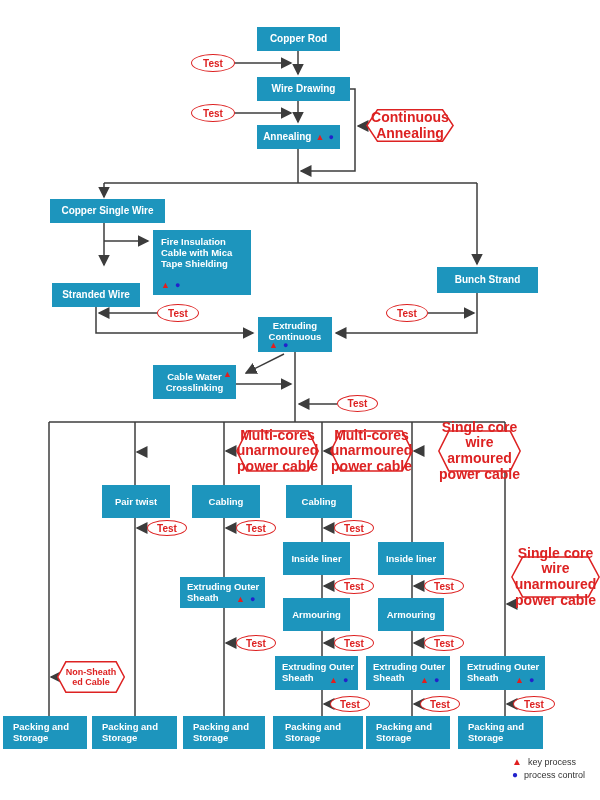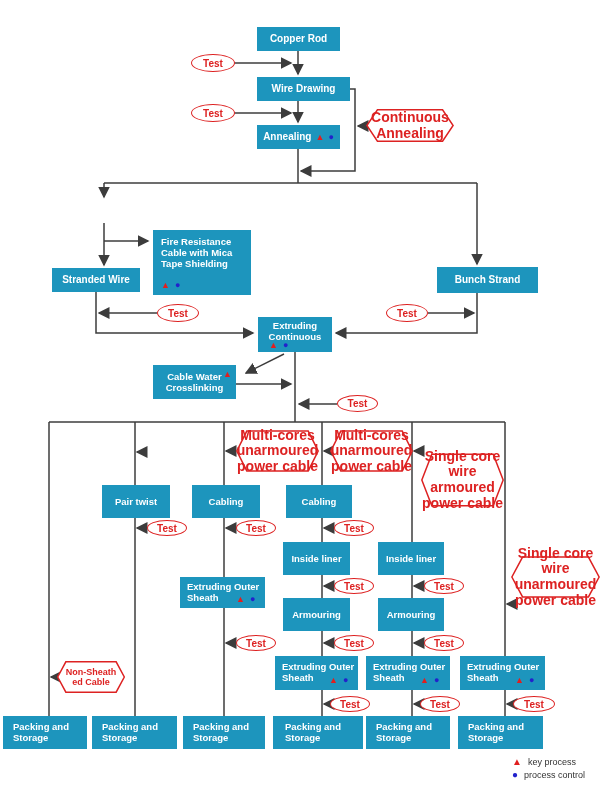--- a/index.html
+++ b/index.html
@@ -112,30 +112,33 @@
     <span class="mk-c">●</span>
   </div>
   <div class="hex" style="left:366px;top:109px;width:88px;height:33px;">
     <svg class="shape" viewBox="0 0 100 40" preserveAspectRatio="none">
         <polygon points="13,1 87,1 99,20 87,39 13,39 1,20" fill="#ffffff" stroke="#dd2222" stroke-width="1.5" vector-effect="non-scaling-stroke"></polygon>
       </svg>
     <span class="lbl">Continuous
 Annealing</span>
   </div>
 
+  <div class="box" style="left:50px;top:199px;width:115px;height:24px;">
+      <span class="lbl">Copper Single Wire</span>
+    </div>
   <div class="box sm tl" style="left:153px;top:230px;width:98px;height:65px;padding:6px 0 0 8px;">
-    <span class="lbl">Fire Resistance
+    <span class="lbl">Fire Insulation
 Cable with Mica
 Tape Shielding</span>
     <span class="syms" style="left:8px;bottom:5px;">
       <span class="mk-t">▲</span>
       <span class="mk-c">●</span>
     </span>
   </div>
-  <div class="box" style="left:52px;top:268px;width:88px;height:24px;">
+  <div class="box" style="left:52px;top:283px;width:88px;height:24px;">
       <span class="lbl">Stranded Wire</span>
     </div>
   <div class="box" style="left:437px;top:267px;width:101px;height:26px;">
       <span class="lbl">Bunch Strand</span>
     </div>
   <div class="test" style="left:157px;top:304px;width:42px;height:18px;">
       <span>Test</span>
     </div>
   <div class="test" style="left:386px;top:304px;width:42px;height:18px;">
       <span>Test</span>
@@ -169,21 +172,21 @@
 power cable</span>
   </div>
   <div class="hex" style="left:330px;top:430px;width:83px;height:42px;">
     <svg class="shape" viewBox="0 0 100 40" preserveAspectRatio="none">
         <polygon points="13,1 87,1 99,20 87,39 13,39 1,20" fill="#ffffff" stroke="#dd2222" stroke-width="1.5" vector-effect="non-scaling-stroke"></polygon>
       </svg>
     <span class="lbl">Multi-cores
 unarmoured
 power cable</span>
   </div>
-  <div class="hex" style="left:421px;top:430px;width:83px;height:54px;margin-top:23px;">
+  <div class="hex" style="left:438px;top:430px;width:83px;height:42px;">
     <svg class="shape" viewBox="0 0 100 40" preserveAspectRatio="none">
         <polygon points="13,1 87,1 99,20 87,39 13,39 1,20" fill="#ffffff" stroke="#dd2222" stroke-width="1.5" vector-effect="non-scaling-stroke"></polygon>
       </svg>
     <span class="lbl">Single core
 wire armoured
 power cable</span>
   </div>
 
   <div class="box sm" style="left:102px;top:485px;width:68px;height:33px;">
       <span class="lbl">Pair twist</span>

